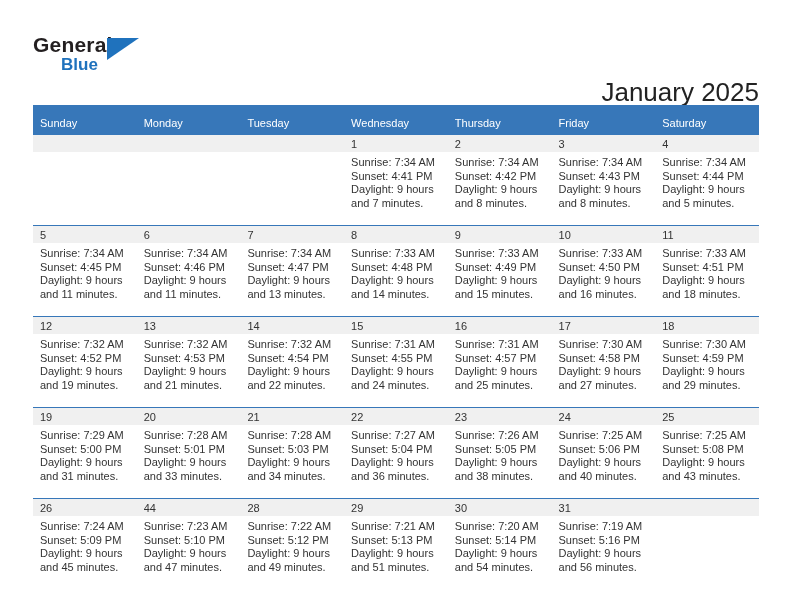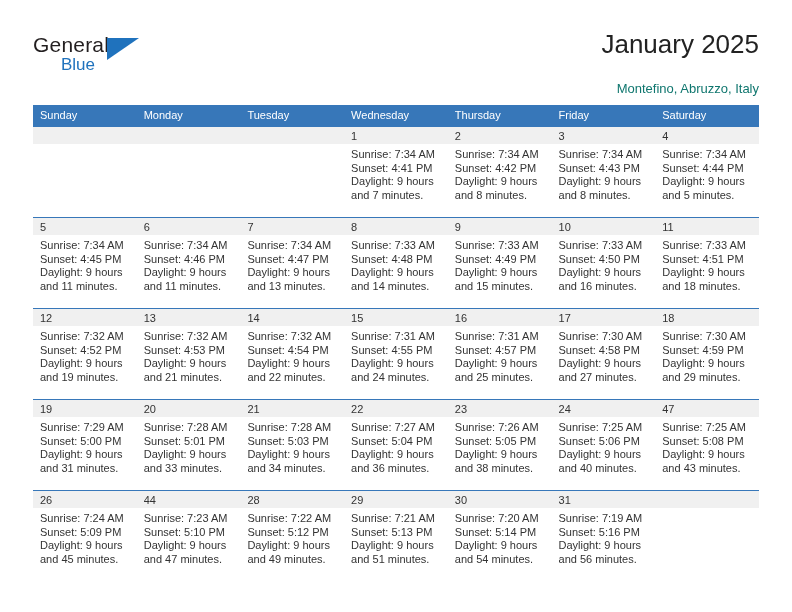--- a/index.html
+++ b/index.html
@@ -31,20 +31,21 @@
     display: flex;
     align-items: flex-start;
     justify-content: space-between;
   }
 
   .logo {
     position: relative;
     width: 130px;
     height: 52px;
     padding-top: 6px;
+    font-weight: bold;
   }
   .logo-general {
     font-size: 21px;
     color: #231f20;
     letter-spacing: 0.2px;
     line-height: 22px;
     display: block;
   }
   .logo-blue {
     font-size: 17px;
@@ -65,20 +66,21 @@
   }
 
   .titles {
     text-align: right;
   }
   .cal-title {
     font-size: 26px;
     color: #222222;
     line-height: 32px;
     white-space: nowrap;
+    margin-top: 48px;
   }
   .cal-subtitle {
     font-size: 13px;
     color: #0f766e;
     line-height: 20px;
     margin-top: 19px;
     white-space: nowrap;
   }
 
   
@@ -90,21 +92,21 @@
     border-collapse: collapse;
     table-layout: fixed;
   }
 
   .calendar th {
     background: #3777b9;
     color: #ffffff;
     font-size: 11px;
     font-weight: normal;
     text-align: left;
-    padding: 4px 0 5px 7px;
+    padding: 12px 0 5px 7px;
     height: 12px;
     border: none;
   }
 
   .calendar td {
     vertical-align: top;
     padding: 0;
     width: 103.7px;
     height: 90px;
     border-top: 1px solid #3777b9;
@@ -396,21 +398,21 @@
           <td>
             <div class="daynum">24</div>
             <div class="dayinfo">
               <div>Sunrise: 7:25 AM</div>
               <div>Sunset: 5:06 PM</div>
               <div>Daylight: 9 hours</div>
               <div>and 40 minutes.</div>
             </div>
           </td>
           <td>
-            <div class="daynum">47</div>
+            <div class="daynum">25</div>
             <div class="dayinfo">
               <div>Sunrise: 7:25 AM</div>
               <div>Sunset: 5:08 PM</div>
               <div>Daylight: 9 hours</div>
               <div>and 43 minutes.</div>
             </div>
           </td>
         </tr>
         <tr class="week-row">
           <td>

